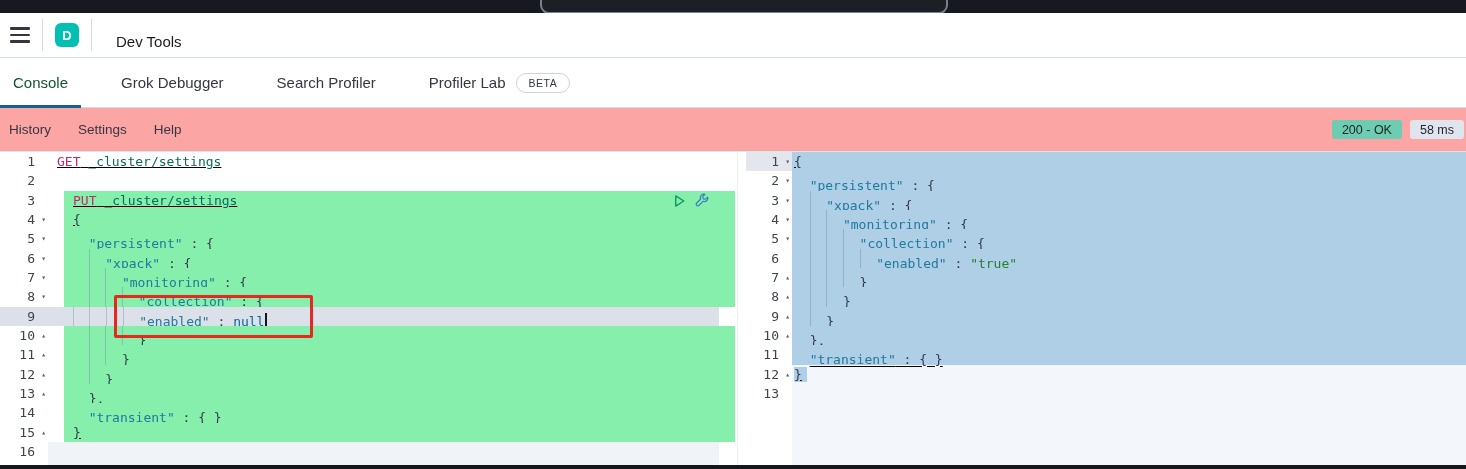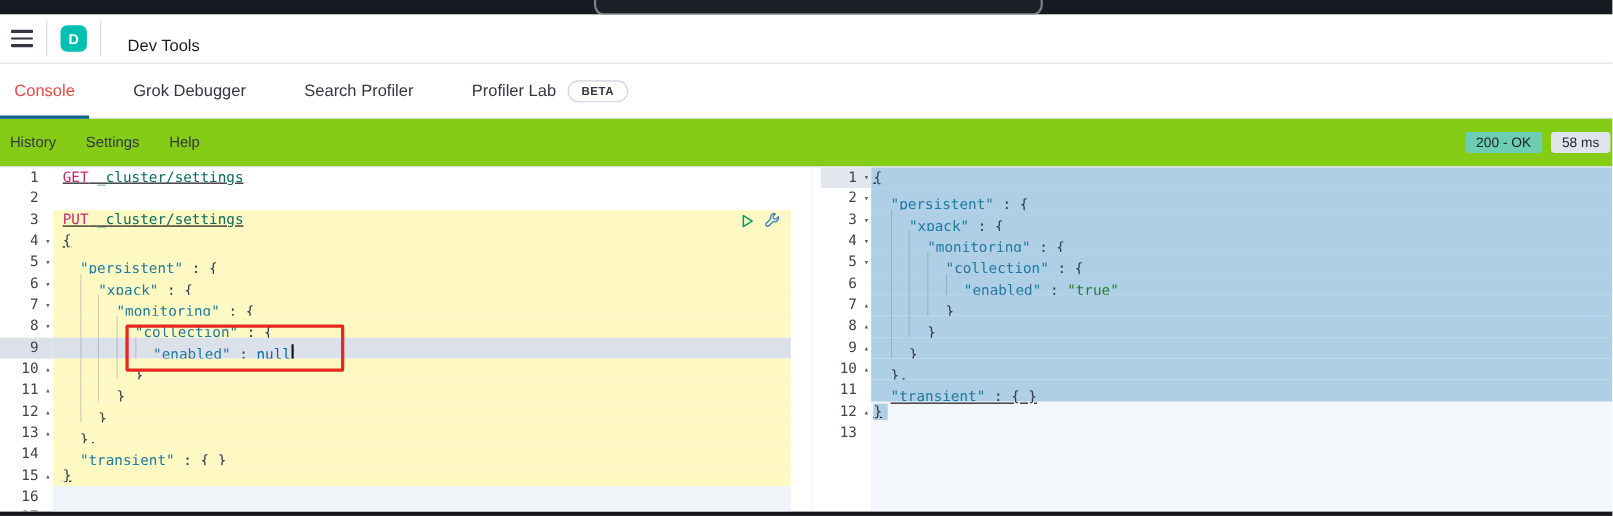--- a/index.html
+++ b/index.html
@@ -20,28 +20,28 @@
   .vdiv{width:1px;height:32px;background:#d3dae6;margin:0 12px;}
   .logo{width:24px;height:24px;border-radius:6px;background:#00bfb3;color:#fff;
         font-size:13px;font-weight:bold;display:flex;align-items:center;justify-content:center;}
   .apptitle{margin-left:12px;font-size:15px;color:#1a1c21;font-weight:500;margin-top:12px;}
 
   
   .tabs{height:50px;background:#fff;border-bottom:1px solid #d3dae6;
         display:flex;align-items:stretch;box-sizing:border-box;}
   .tab{position:relative;display:flex;align-items:center;padding:0 13px;margin-right:27px;
        font-size:15px;color:#343741;cursor:pointer;}
-  .tab.active{color:#ef4444;align-items:center;}
+  .tab.active{color:#14532d;align-items:center;}
   .tab.active::after{content:"";position:absolute;left:0;right:0;bottom:-1px;height:3px;background:#14628f;}
   .beta{margin-left:10px;border:1px solid #ccd3df;border-radius:12px;padding:3px 12px;
-        font-size:10.5px;font-weight:bold;letter-spacing:.5px;color:#343741;}
+        font-size:10.5px;font-weight:normal;letter-spacing:.5px;color:#343741;}
 
   
   .toolbar{height:44px;display:flex;align-items:center;padding:0 2px 0 9px;
-           border-bottom:1px solid #dde3ec;box-sizing:border-box;background:#84cc16;}
+           border-bottom:1px solid #dde3ec;box-sizing:border-box;background:#fca5a5;}
   .tool{font-size:13.5px;color:#343741;margin-right:27px;cursor:pointer;}
   .spacer{flex:1;}
   .badge{font-size:12.5px;font-weight:500;border-radius:3px;padding:2.5px 10px;margin-left:8px;white-space:nowrap;}
   .badge.ok{background:#6dccb1;color:#15271e;text-align:right;}
   .badge.ms{background:#dfe4ed;color:#1f242e;}
 
   
   .editors{display:flex;height:313px;overflow:hidden;}
   .panel{position:relative;overflow:hidden;}
   .panel.left{width:737px;background:#fff;}
@@ -62,21 +62,21 @@
   .ind{display:inline-block;width:2ch;height:100%;}
   .gd{display:inline-block;width:2ch;height:100%;border-left:1px solid rgba(85,110,140,.30);}
 
   .t-method{color:#c2296a;font-weight:500;}
   .t-url{color:#0b6a5e;}
   .t-key{color:#20799f;}
   .t-punct{color:#34394a;}
   .t-value{color:#0369a1;}
   .t-string{color:#24802e;}
 
-  .hl-block .cnt{background:#fef9c3;}
+  .hl-block .cnt{background:#86efac;margin-left:16px;}
   .hl-active .cnt,.hl-active .gut{background:#dce0e9;}
   .hl-after .cnt{background:#f0f4f9;}
   .sel-full .cnt{background:#aecfe5;}
   .psel{background:#aecfe5;padding-right:5px;}
   .gut-active{background:#e3e6ed;}
 
   .caret{display:inline-block;width:2px;height:15px;background:#15151a;
          vertical-align:-2px;margin-left:1px;}
 
   .redbox{position:absolute;left:114px;top:143px;width:193px;height:37px;

